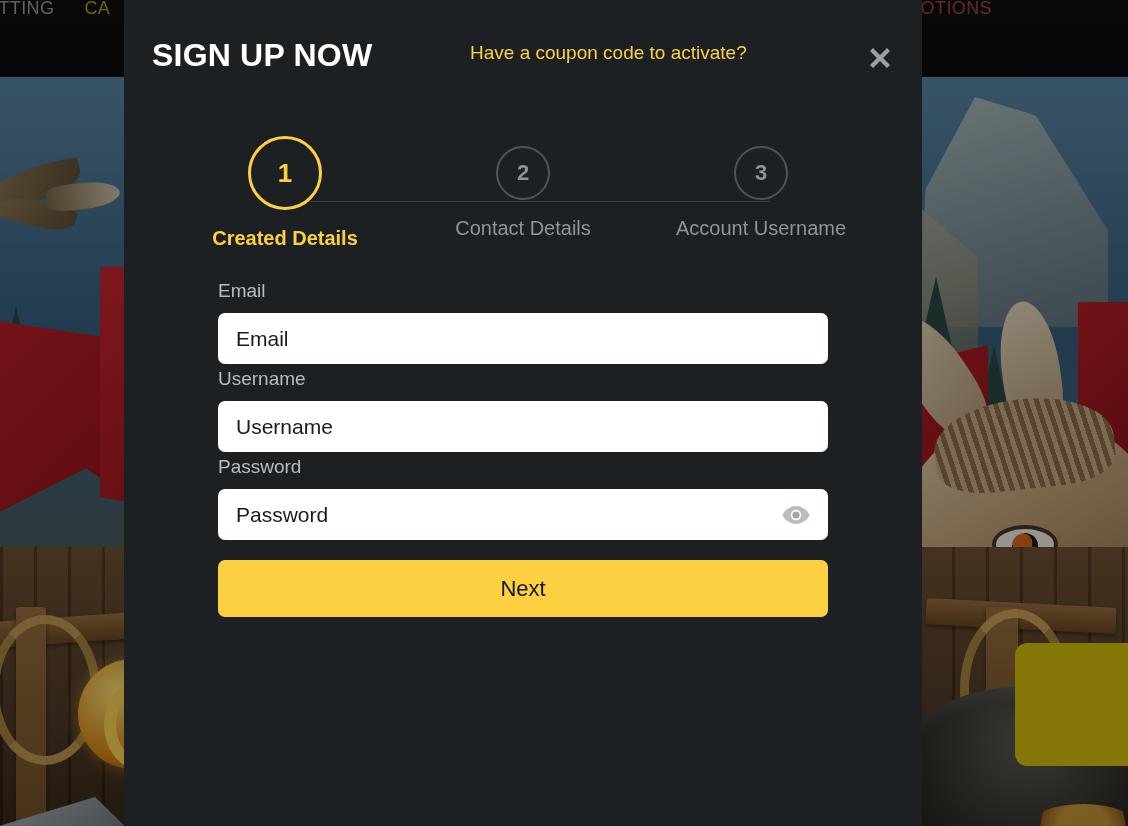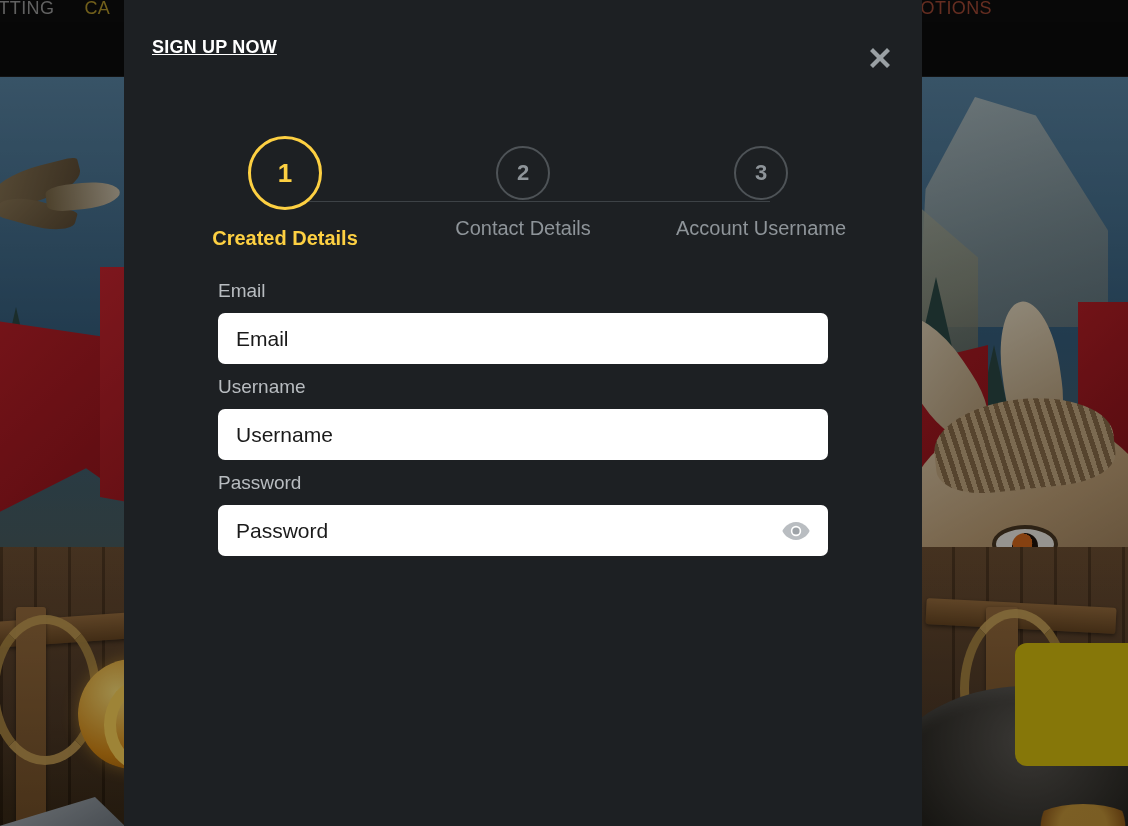--- a/index.html
+++ b/index.html
@@ -307,25 +307,24 @@
   .modal-header {
     position: relative;
     height: 78px;
     display: flex;
     align-items: center;
   }
   .modal-title {
     position: absolute;
     left: 28px;
     top: 37px;
-    font-size: 18px;
+    font-size: 32px;
     font-weight: bold;
     color: #ffffff;
     letter-spacing: .2px;
-    text-decoration: underline;
   }
   .coupon-link {
     position: absolute;
     left: 346px;
     top: 42px;
     font-size: 19px;
     color: #fdd042;
     text-decoration: none;
     cursor: pointer;
   }
@@ -400,21 +399,21 @@
   .step.active .step-label {
     color: #fdd042;
     font-weight: bold;
     margin-top: 17px;
   }
 
   
   .form {
     margin: 14px 94px 0 94px;
   }
-  .field { margin-bottom: 12px; }
+  .field { margin-bottom: 4px; }
   .field-label {
     display: block;
     font-size: 19px;
     color: #b8bcc0;
     margin-bottom: 11px;
   }
   .input-wrap { position: relative; }
   .text-input {
     width: 100%;
     height: 51px;
@@ -517,20 +516,21 @@
     <div class="cta-chip"></div>
   </div>
 
   <div class="scrim"></div>
 
   <div class="modal">
 
     <div class="modal-header">
       <div class="modal-title">SIGN UP NOW</div>
 
+      <a class="coupon-link">Have a coupon code to activate?</a>
 
       <button class="close-btn">
         <svg width="32" height="32" viewBox="0 0 32 32">
           <path d="M6 9 L9 6 L16 13 L23 6 L26 9 L19 16 L26 23 L23 26 L16 19 L9 26 L6 23 L13 16 Z" fill="#9aa0a4"></path>
         </svg>
       </button>
     </div>
 
     <div class="stepper">
       <div class="step-track"></div>
@@ -577,17 +577,18 @@
           <button class="eye-btn" type="button">
             <svg width="30" height="20" viewBox="0 0 30 20">
               <path d="M15 1 C23 1 28.5 8.3 28.5 10 C28.5 11.7 23 19 15 19 C7 19 1.5 11.7 1.5 10 C1.5 8.3 7 1 15 1 Z" fill="#b9bdc1"></path>
               <circle cx="15" cy="10" r="5.2" fill="#ffffff"></circle>
               <circle cx="15" cy="10" r="3.6" fill="#9ea3a8"></circle>
             </svg>
           </button>
         </div>
       </div>
 
+      <button class="next-btn" type="button">Next</button>
 
     </form>
   </div>
 
 </div>
 
 </body></html>

